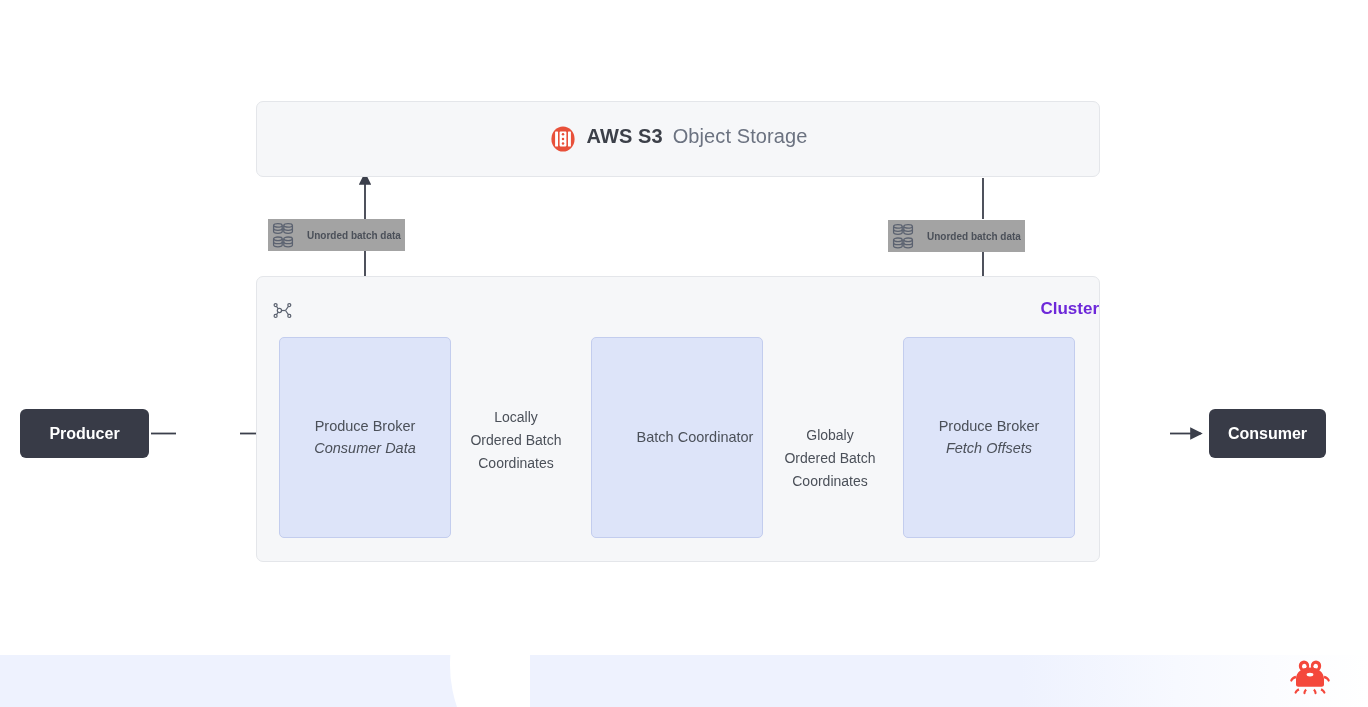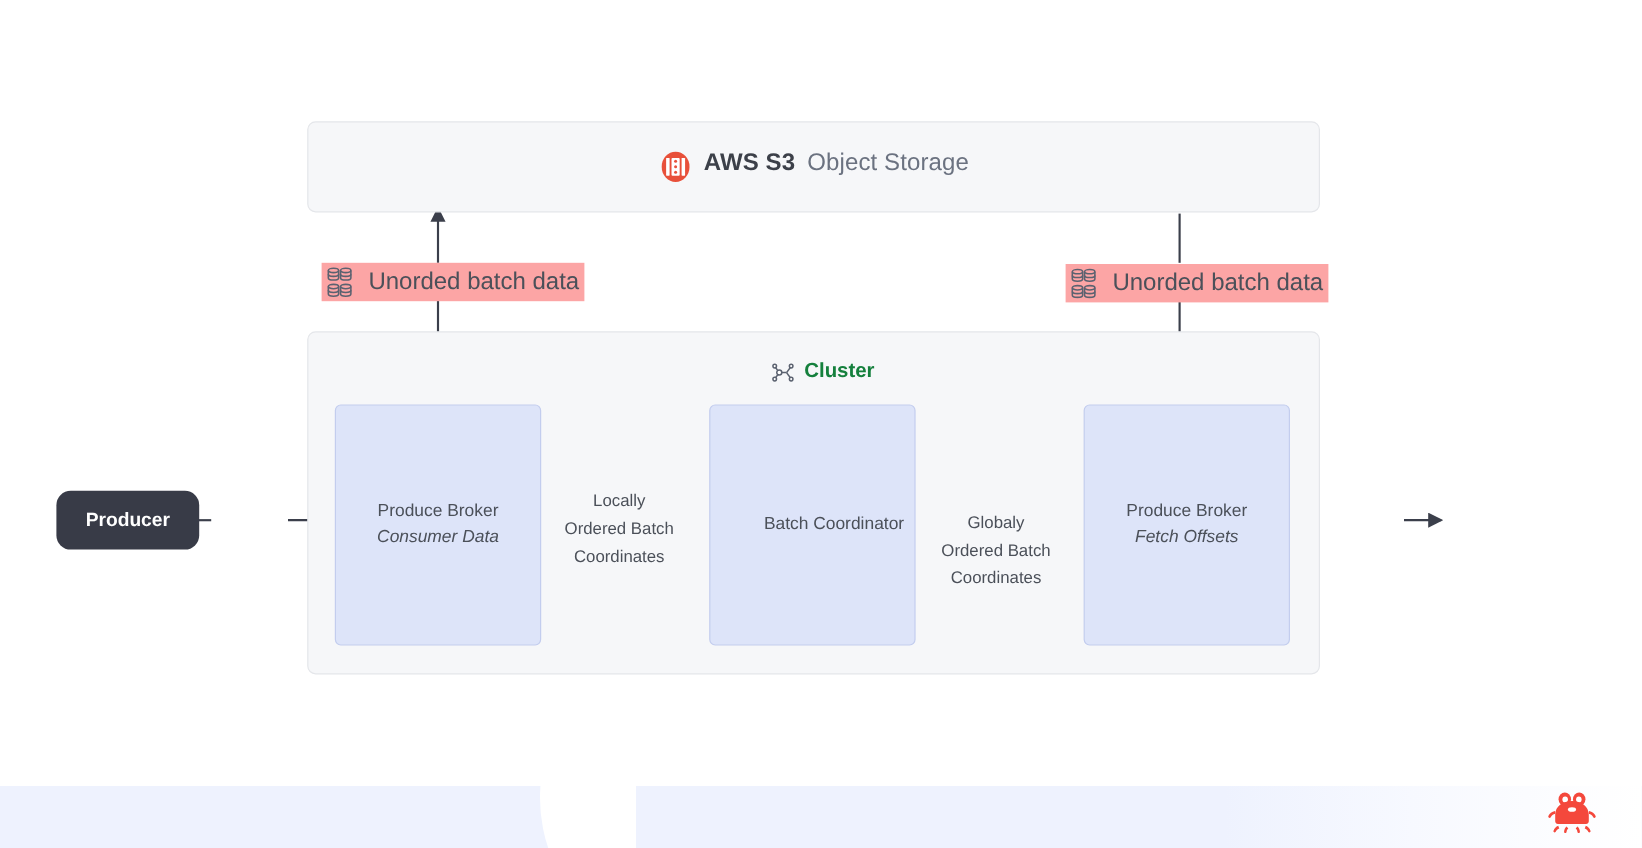--- a/index.html
+++ b/index.html
@@ -113,25 +113,25 @@
     border-radius: 7px;
     box-sizing: border-box;
   }
   .cluster-title {
     position: absolute;
     left: 16px;
     right: 0;
     top: 22px;
     display: flex;
     align-items: center;
-    justify-content: center;
+    justify-content: space-between;
     gap: 8px;
     font-size: 17px;
     font-weight: bold;
-    color: #15803d;
+    color: #6d28d9;
   }
   .cluster-icon {
     width: 19px;
     height: 19px;
     flex: 0 0 19px;
     position: relative;
     top: 1px;
   }
 
   
@@ -162,21 +162,21 @@
     position: absolute;
     background: #383b47;
     border-radius: 6px;
     display: flex;
     align-items: center;
     justify-content: center;
     color: #ffffff;
     font-size: 16px;
     font-weight: bold;
   }
-  #endpoint-producer { left: 47px; top: 409px; width: 119px; height: 49px; border-radius: 12px; }
+  #endpoint-producer { left: 20px; top: 409px; width: 129px; height: 49px; }
   #endpoint-consumer { left: 1209px; top: 409px; width: 117px; height: 49px; }
 
   
   .edge-label {
     position: absolute;
     text-align: center;
     font-size: 14px;
     line-height: 1.63;
     color: #4b5059;
     white-space: pre-line;
@@ -185,24 +185,25 @@
   #label-locally-ordered { left: 452px; top: 406px; width: 128px; }
   #label-globaly-ordered { left: 765px; top: 424px; width: 130px; }
   #label-fetch-response  { left: 1100px; top: 412px; width: 90px; }
 
   
   .storage-label {
     position: absolute;
     display: flex;
     align-items: center;
     gap: 9px;
-    font-size: 20px;
+    font-size: 10px;
     color: #4b5059;
-    background: #fca5a5;
+    background: #a3a3a3;
     padding: 3px 4px;
+    font-weight: bold;
   }
   #storage-label-left  { left: 268px; top: 219px; }
   #storage-label-right { left: 888px; top: 220px; }
   .db-grid-icon {
     width: 26px;
     height: 26px;
     flex: 0 0 26px;
   }
 
   
@@ -381,20 +382,23 @@
 
   <div class="node-box" id="node-produce-broker-2">
     <span>Produce Broker</span>
     <span class="sub">Fetch Offsets</span>
   </div>
 
   <div class="endpoint-box" id="endpoint-producer">
     <span>Producer</span>
   </div>
 
+  <div class="endpoint-box" id="endpoint-consumer">
+    <span>Consumer</span>
+  </div>
 
 
   <div class="edge-label" id="label-locally-ordered">Locally
 Ordered Batch
 Coordinates</div>
 
   <div class="edge-label" id="label-globaly-ordered">Globaly
 Ordered Batch
 Coordinates</div>
 

